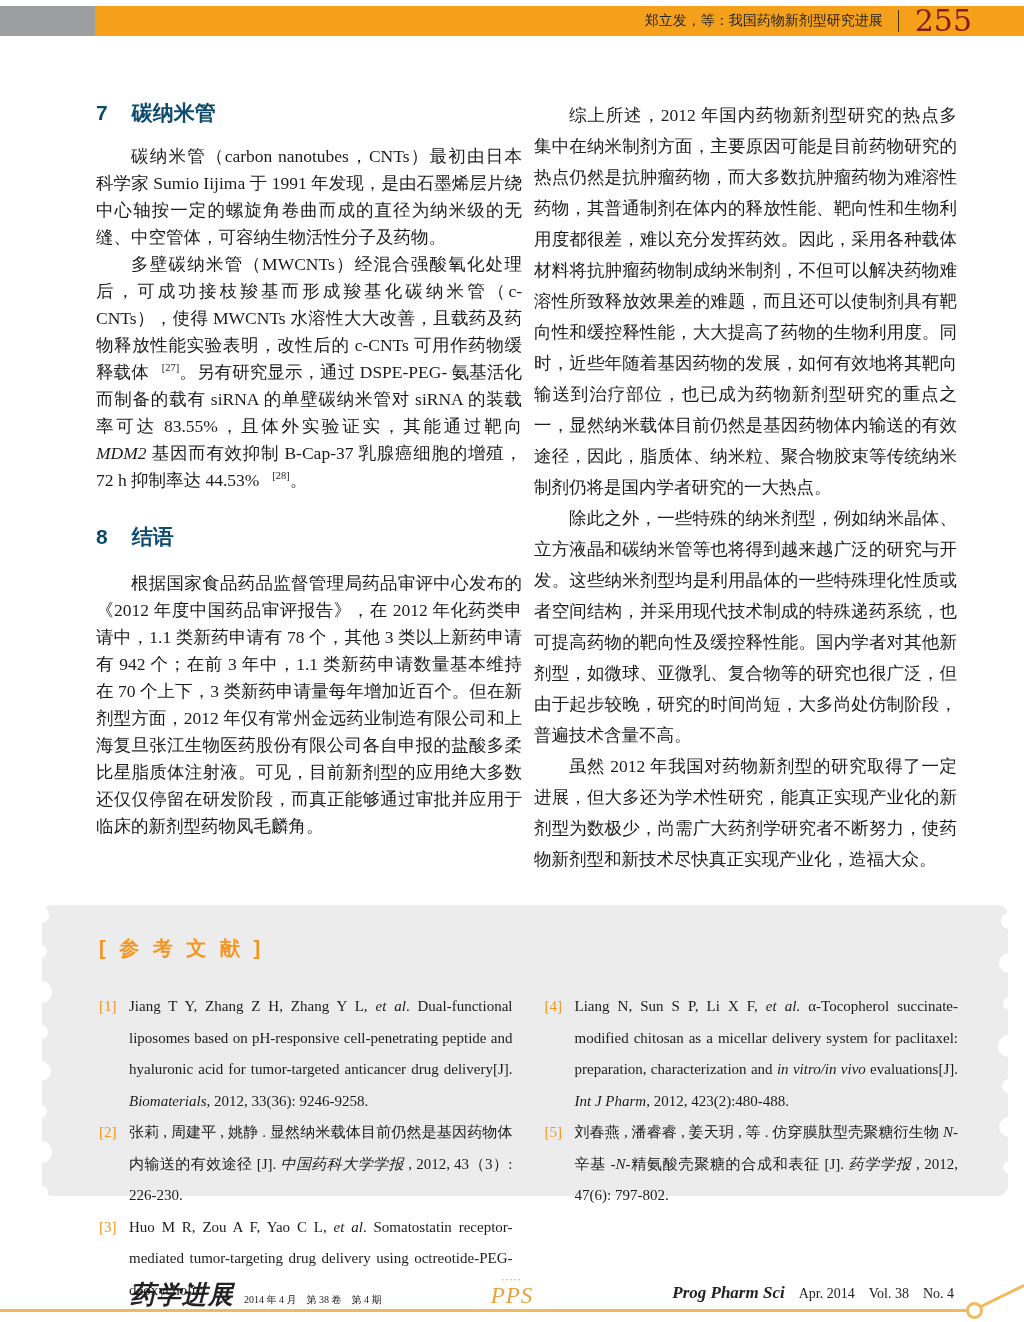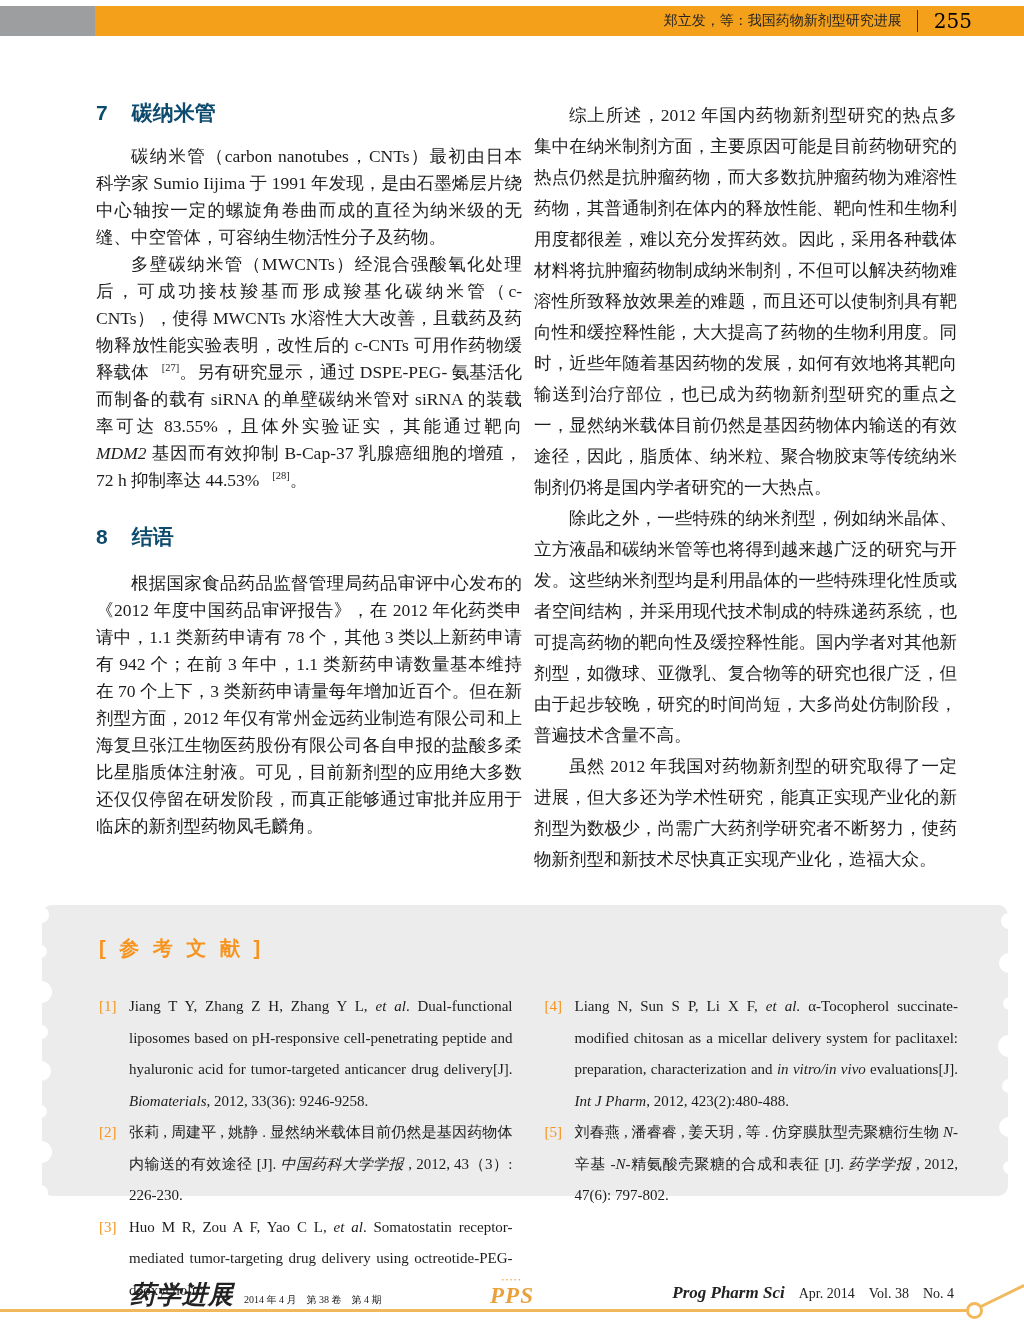--- a/index.html
+++ b/index.html
@@ -6,21 +6,21 @@
   .page{position:relative;width:1024px;height:1322px;background:#fff;overflow:hidden;
         font-family:"Liberation Serif","DejaVu Serif",serif;color:#1c1c1c;}
 
   
   .band{position:absolute;top:6px;left:0;width:100%;height:30px;}
   .band-gray{position:absolute;left:0;top:0;width:95px;height:30px;background:#9C9E9F;}
   .band-orange{position:absolute;left:95px;right:0;top:0;height:30px;background:#F4A01A;
                display:flex;align-items:center;justify-content:flex-end;}
   .running-title{font-family:"Liberation Sans","DejaVu Sans",sans-serif;font-size:14px;color:#232323;}
   .band-divider{width:1px;height:22px;background:#4a3305;margin:0 16px 0 15px;}
-  .page-num{font-family:"DejaVu Serif","Liberation Serif",serif;font-size:20px;color:#000000;
+  .page-num{font-family:"DejaVu Serif","Liberation Serif",serif;font-size:30px;color:#7f1d1d;
             margin-right:52px;line-height:30px;}
 
   
   .col{position:absolute;top:100px;}
   .col-left{left:96px;width:426px;}
   .col-right{left:534px;width:423px;}
   .sec-heading{font-family:"Liberation Sans","DejaVu Sans",sans-serif;font-weight:bold;
                color:#0c4a6e;font-size:21px;line-height:26px;margin:0 0 17px 0;}
   .sec-heading .sec-num{margin-right:24px;}
   .sec-heading.second{margin-top:30px;margin-bottom:20px;}
@@ -44,21 +44,21 @@
   p.ref .num{position:absolute;left:0;top:0;color:#F7941D;}
   p.ref i{font-style:italic;}
 
   
   .footer{position:absolute;left:0;top:1276px;width:1024px;height:46px;}
   .f-left{position:absolute;left:130px;top:2px;display:flex;align-items:baseline;gap:10px;}
   .callig{font-size:25px;font-weight:bold;font-style:italic;letter-spacing:1px;color:#222;}
   .f-issue{font-size:10px;color:#222;}
   .f-center{position:absolute;left:465px;top:1px;width:94px;text-align:center;}
   .logo-marks{font-size:6px;color:#E9A13B;letter-spacing:2px;line-height:7px;}
-  .logo-pps{font-size:23px;font-weight:bold;font-style:italic;color:#E9A13B;
+  .logo-pps{font-size:23px;font-weight:normal;font-style:italic;color:#E9A13B;
             letter-spacing:1px;line-height:24px;}
   .f-right{position:absolute;right:70px;top:7px;display:flex;align-items:baseline;gap:14px;}
   .f-en{font-size:17px;font-weight:bold;font-style:italic;color:#222;}
   .f-issue-en{font-size:14px;color:#222;font-family:Liberation Serif, serif;}
   .f-line{position:absolute;left:0;top:33px;width:972px;height:3px;background:#F2B95C;}
   .f-ring{position:absolute;left:966px;top:26px;width:11px;height:11px;border:3px solid #F2B95C;
           background:#fff;border-radius:50%;}
   .f-diag{position:absolute;left:981px;top:29px;width:48px;height:3px;background:#F2B95C;
           transform:rotate(-26deg);transform-origin:left center;}
 </style>

